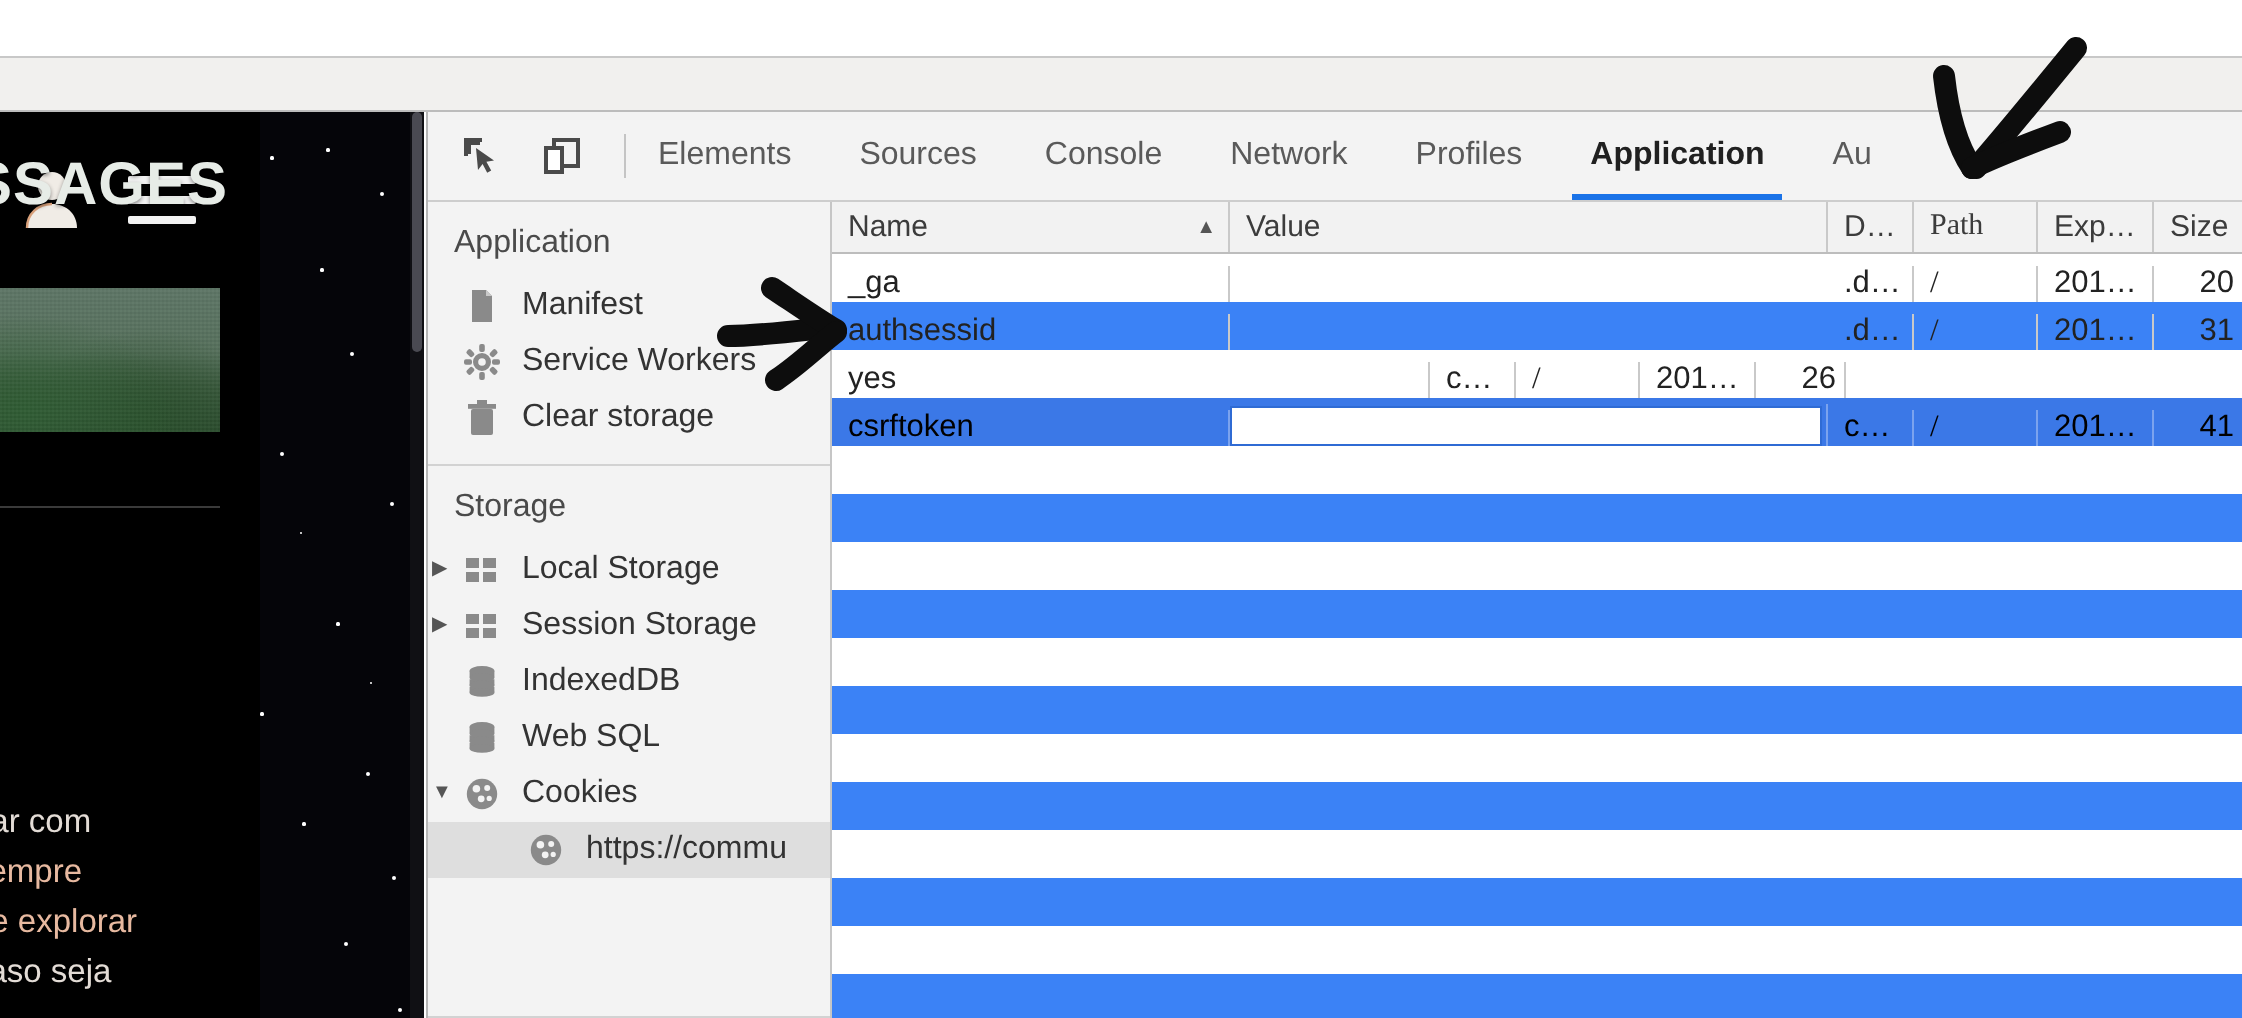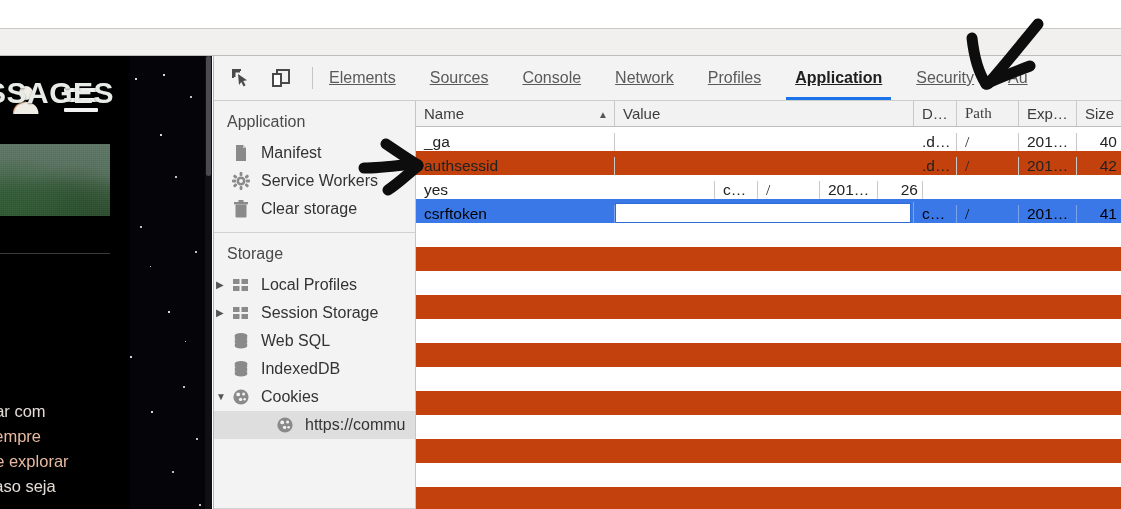--- a/index.html
+++ b/index.html
@@ -42,45 +42,45 @@
 
   
   .devtools{position:absolute;left:213px;top:56px;width:908px;height:453px;background:#ffffff;border-left:1px solid #b6b6b6;}
 
   .dt-toolbar{position:absolute;left:0;top:0;width:908px;height:44px;background:#f3f3f3;border-bottom:1px solid #cdcdcd;}
   .tool-icons{position:absolute;left:14px;top:9px;display:flex;align-items:center;gap:14px;}
   .tool-btn{width:26px;height:26px;display:flex;align-items:center;justify-content:center;cursor:default;}
   .tool-sep{width:1px;height:22px;background:#c4c4c4;margin-left:4px;}
   .tabs{position:absolute;left:98px;top:0;height:44px;display:flex;align-items:center;gap:0px;}
   .tab{padding:0 17px;height:44px;display:flex;align-items:center;font-size:16px;color:#5a5a5a;
-       position:relative;white-space:nowrap;cursor:default;text-decoration:underline;}
+       position:relative;white-space:nowrap;cursor:default;}
   .tab.active{color:#202020;font-weight:700;}
   .tab.active:after{content:"";position:absolute;left:8px;right:8px;bottom:0;height:3px;background:#1a73e8;}
 
   
   .dt-sidebar{position:absolute;left:0;top:45px;width:201px;height:408px;background:#f3f3f3;border-right:1px solid #c6c6c6;}
   .sb-section{font-size:16px;color:#4a4a4a;padding:12px 0 8px 13px;}
   .sb-item{display:flex;align-items:center;height:28px;padding-left:16px;font-size:16px;color:#333;cursor:default;white-space:nowrap;}
-  .sb-item.child{padding-left:60px;}
+  .sb-item.child{padding-left:48px;}
   .sb-item.selected{background:#dedede;}
   .sb-ico{width:22px;height:20px;margin-right:9px;display:flex;align-items:center;justify-content:center;flex:0 0 auto;}
   .sb-arrow{width:12px;margin-left:-14px;margin-right:2px;color:#555;font-size:10px;line-height:1;}
   .sb-divider{height:1px;background:#d2d2d2;margin:9px 0 0 0;}
   .sb-bottom-divider{position:absolute;left:0;bottom:28px;width:201px;height:1px;background:#d2d2d2;}
 
   
   .dt-table{position:absolute;left:202px;top:45px;width:706px;height:408px;background:#fff;overflow:hidden;}
   .hdr{display:flex;height:25px;background:#f2f2f2;border-bottom:1px solid #bdbdbd;}
   .hdr .cell{font-size:15px;color:#3c3c3c;display:flex;align-items:center;padding-left:8px;
              border-right:1px solid #c9c9c9;box-sizing:border-box;position:relative;white-space:nowrap;overflow:hidden;}
   .hdr .sort{position:absolute;right:6px;top:50%;transform:translateY(-50%);font-size:10px;color:#555;}
   .row{display:flex;height:24px;box-sizing:border-box;align-items:flex-end;}
   .row .cell{font-size:15.5px;color:#222;display:flex;align-items:center;padding-left:8px;
              border-right:1px solid #c9c9c9;box-sizing:border-box;white-space:nowrap;overflow:hidden;}
-  .row.alt{background:#c2410c;}
+  .row.alt{background:#3b82f6;}
   .row.selected{background:#3b78e7;}
   .row.selected .cell{color:#000000;border-right-color:#7ba3ee;}
   .cell.num{justify-content:flex-end;padding-right:4px;padding-left:0;}
   .edit-box{background:#ffffff;border:1px solid #2f6bd4;height:20px;margin:1px 2px 0 0;flex:1;display:flex;align-items:center;
             padding-left:4px;color:#dedede;font-size:15.5px;box-sizing:border-box;}
 
   
   .c-name{width:199px;} .c-value{width:299px;} .c-domain{width:43px;}
   .c-path{width:62px;font-family:Liberation Serif, serif;} .c-exp{width:58px;} .c-size{width:45px;}
 
@@ -187,21 +187,20 @@
         </div>
         <div class="tool-sep"></div>
       </div>
       <div class="tabs" id="tabbar">
           <div class="tab">Elements</div>
           <div class="tab">Sources</div>
           <div class="tab">Console</div>
           <div class="tab">Network</div>
           <div class="tab">Profiles</div>
           <div class="tab active">Application</div>
-          <div class="tab">Security</div>
           <div class="tab">Au</div>
         </div>
     </div>
 
     <div class="dt-sidebar" id="sidebar">
         <div class="sb-section">Application</div>
         <div class="sb-item">
           <span class="sb-ico">
             <svg width="18" height="18" viewBox="0 0 18 18">
               <path d="M4 1h7l3 3v13H4z" fill="#8a8a8a"></path>
@@ -245,21 +244,21 @@
           <span class="sb-ico">
             <svg width="18" height="18" viewBox="0 0 18 18">
               <g fill="#8a8a8a">
                 <rect x="1" y="3" width="6.5" height="5"></rect>
                 <rect x="9.5" y="3" width="6.5" height="5"></rect>
                 <rect x="1" y="10" width="6.5" height="5"></rect>
                 <rect x="9.5" y="10" width="6.5" height="5"></rect>
               </g>
             </svg>
           </span>
-          <span>Local Profiles</span>
+          <span>Local Storage</span>
         </div>
         <div class="sb-item">
           <span class="sb-arrow">▶</span>
           <span class="sb-ico">
             <svg width="18" height="18" viewBox="0 0 18 18">
               <g fill="#8a8a8a">
                 <rect x="1" y="3" width="6.5" height="5"></rect>
                 <rect x="9.5" y="3" width="6.5" height="5"></rect>
                 <rect x="1" y="10" width="6.5" height="5"></rect>
                 <rect x="9.5" y="10" width="6.5" height="5"></rect>
@@ -275,37 +274,37 @@
                 <ellipse cx="9" cy="3.4" rx="6.2" ry="2.4"></ellipse>
                 <rect x="2.8" y="3.4" width="12.4" height="3.2"></rect>
                 <ellipse cx="9" cy="6.8" rx="6.2" ry="2.2"></ellipse>
                 <rect x="2.8" y="7.6" width="12.4" height="3"></rect>
                 <ellipse cx="9" cy="10.6" rx="6.2" ry="2.2"></ellipse>
                 <rect x="2.8" y="11.4" width="12.4" height="2.8"></rect>
                 <ellipse cx="9" cy="14.2" rx="6.2" ry="2.2"></ellipse>
               </g>
             </svg>
           </span>
-          <span>Web SQL</span>
+          <span>IndexedDB</span>
         </div>
         <div class="sb-item">
           <span class="sb-ico">
             <svg width="18" height="18" viewBox="0 0 18 18">
               <g fill="#8a8a8a">
                 <ellipse cx="9" cy="3.4" rx="6.2" ry="2.4"></ellipse>
                 <rect x="2.8" y="3.4" width="12.4" height="3.2"></rect>
                 <ellipse cx="9" cy="6.8" rx="6.2" ry="2.2"></ellipse>
                 <rect x="2.8" y="7.6" width="12.4" height="3"></rect>
                 <ellipse cx="9" cy="10.6" rx="6.2" ry="2.2"></ellipse>
                 <rect x="2.8" y="11.4" width="12.4" height="2.8"></rect>
                 <ellipse cx="9" cy="14.2" rx="6.2" ry="2.2"></ellipse>
               </g>
             </svg>
           </span>
-          <span>IndexedDB</span>
+          <span>Web SQL</span>
         </div>
         <div class="sb-item">
           <span class="sb-arrow">▼</span>
           <span class="sb-ico">
             <svg width="18" height="18" viewBox="0 0 18 18">
               <circle cx="9" cy="9" r="7.6" fill="#8a8a8a"></circle>
               <g fill="#f3f3f3">
                 <circle cx="6.2" cy="6.4" r="1.9"></circle>
                 <circle cx="11.6" cy="6.0" r="1.5"></circle>
                 <circle cx="8.6" cy="11.4" r="1.7"></circle>
@@ -354,31 +353,31 @@
             <span>Size</span>
           </div>
         </div>
       <div id="tbody">
           <div class="row">
             <div class="cell c-name">_ga</div>
             <div class="cell c-value"></div>
             <div class="cell c-domain">.d…</div>
             <div class="cell c-path">/</div>
             <div class="cell c-exp">201…</div>
-            <div class="cell c-size num">40</div>
+            <div class="cell c-size num">20</div>
           </div>
           <div class="row alt">
             <div class="cell c-name">authsessid</div>
             <div class="cell c-value" style="position: relative;">
               <div class="token-overlay" style="left: 8px; top: 1px;">TOKEN HERE</div>
             </div>
             <div class="cell c-domain">.d…</div>
             <div class="cell c-path">/</div>
             <div class="cell c-exp">201…</div>
-            <div class="cell c-size num">42</div>
+            <div class="cell c-size num">31</div>
           </div>
           <div class="row">
             <div class="cell c-value">yes</div>
             <div class="cell c-domain">c…</div>
             <div class="cell c-path">/</div>
             <div class="cell c-exp">201…</div>
             <div class="cell c-size num">26</div>
           </div>
           <div class="row selected">
             <div class="cell c-name">csrftoken</div>

